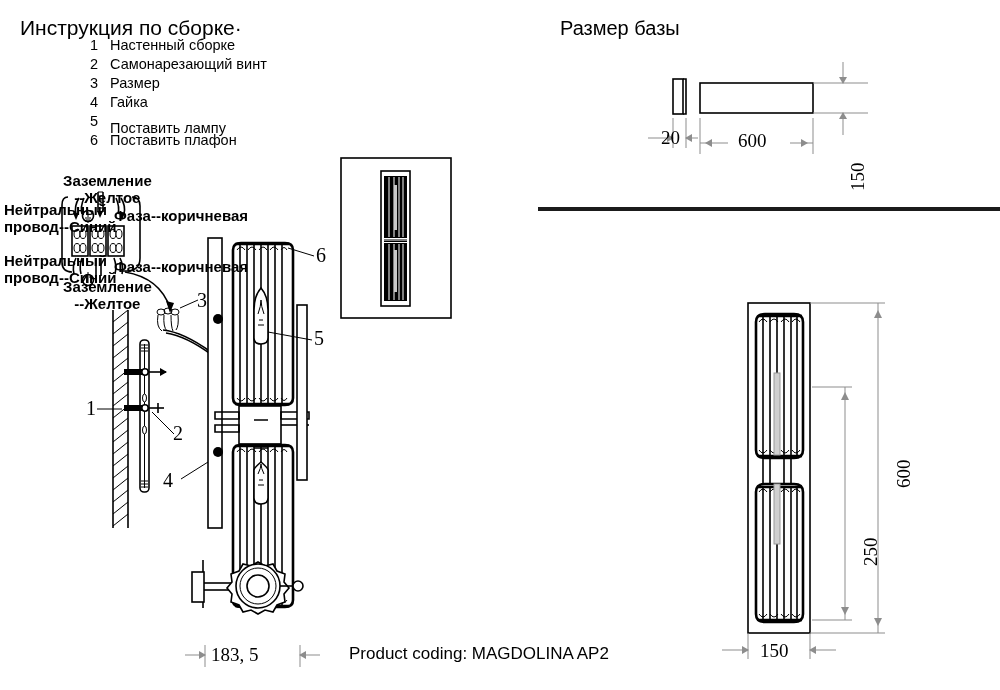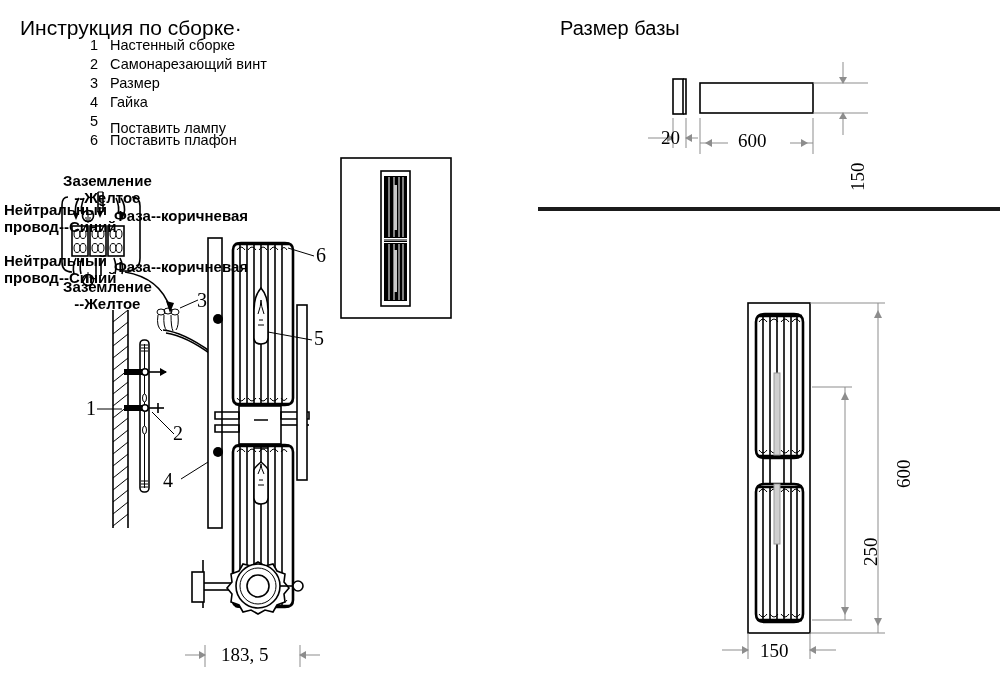--- a/index.html
+++ b/index.html
@@ -440,15 +440,16 @@
   <div class="txt hdr" style="left:560px;top:18px;">Размер базы</div>
   <div class="txt dim" style="left:613px;top:128px;margin-left:48px;">20</div>
   <div class="txt dim" style="left:738px;top:131px;">600</div>
   <div class="txt dim-v" style="left:848px;top:191px;">150</div>
 
   <div class="txt dim-v" style="left:894px;top:488px;">600</div>
   <div class="txt dim-v" style="left:861px;top:566px;">250</div>
   <div class="txt dim" style="left:760px;top:641px;">150</div>
 
   <div class="txt e14" style="left:23px;top:652px;">E14*2</div>
-  <div class="txt dim" style="left:221px;top:645px;">183, 5</div>
+  <div class="txt dim" style="left:211px;top:645px;">183, 5</div>
+  <div class="txt pcode" style="left:349px;top:645px;">Product coding: MAGDOLINA AP2</div>
 
 </div>
 
 </body></html>

